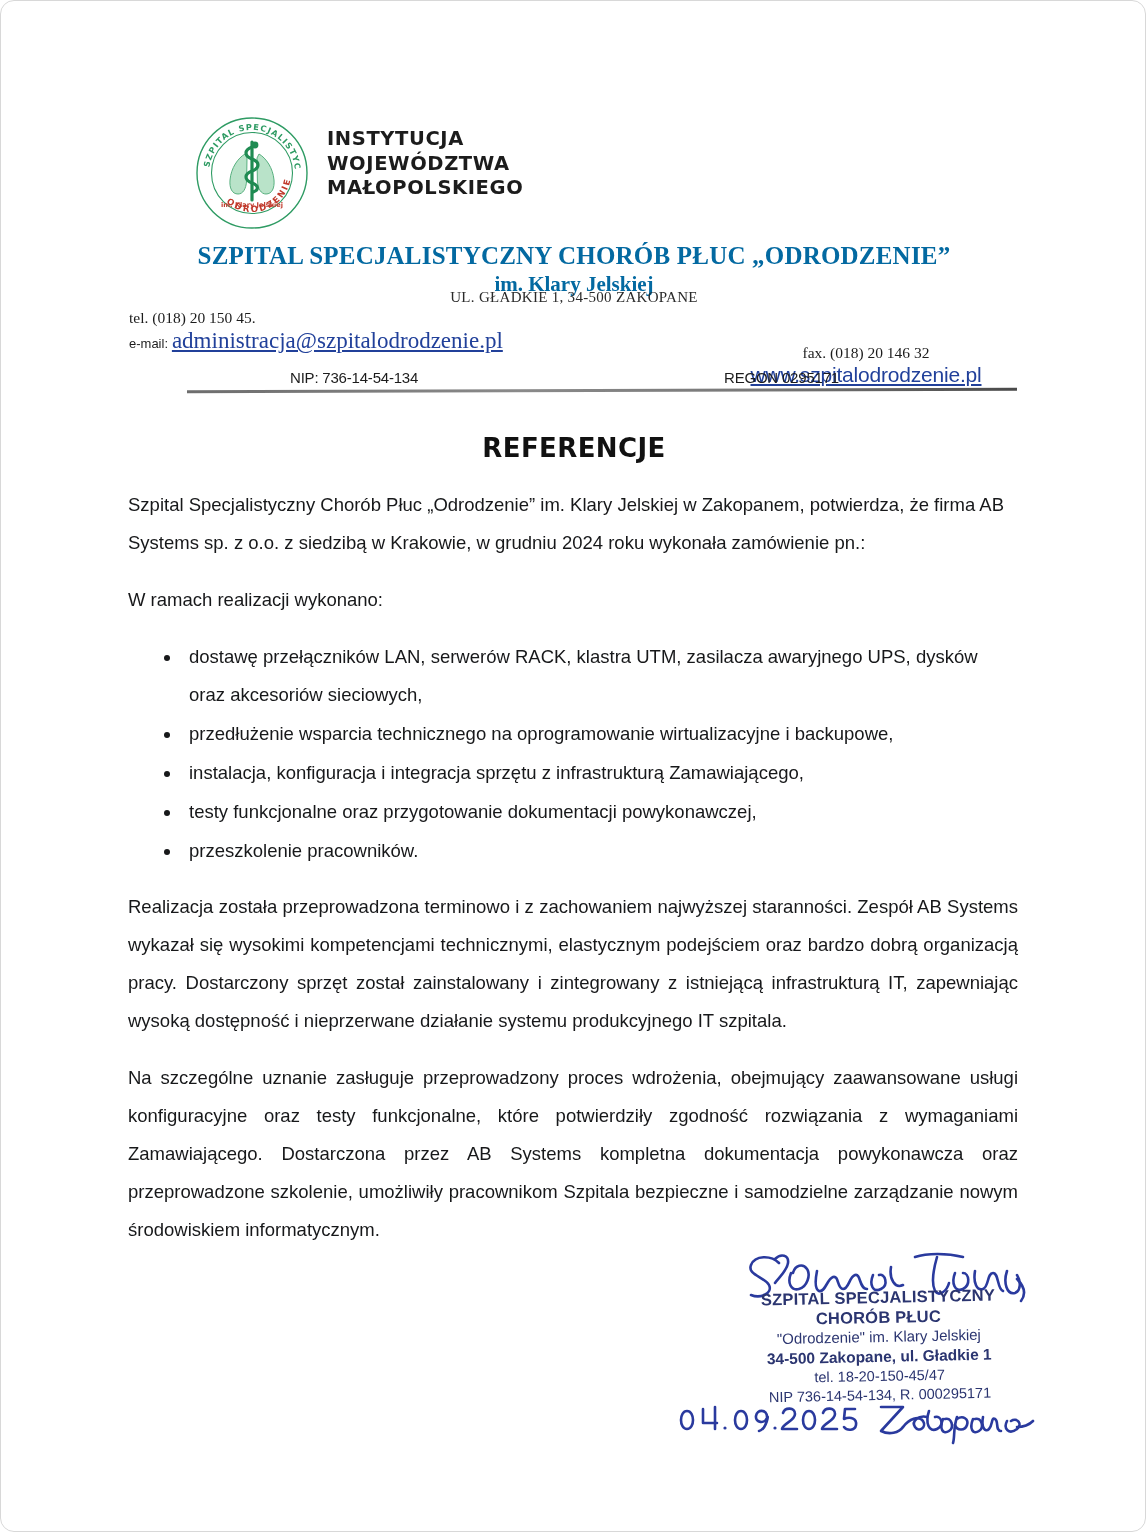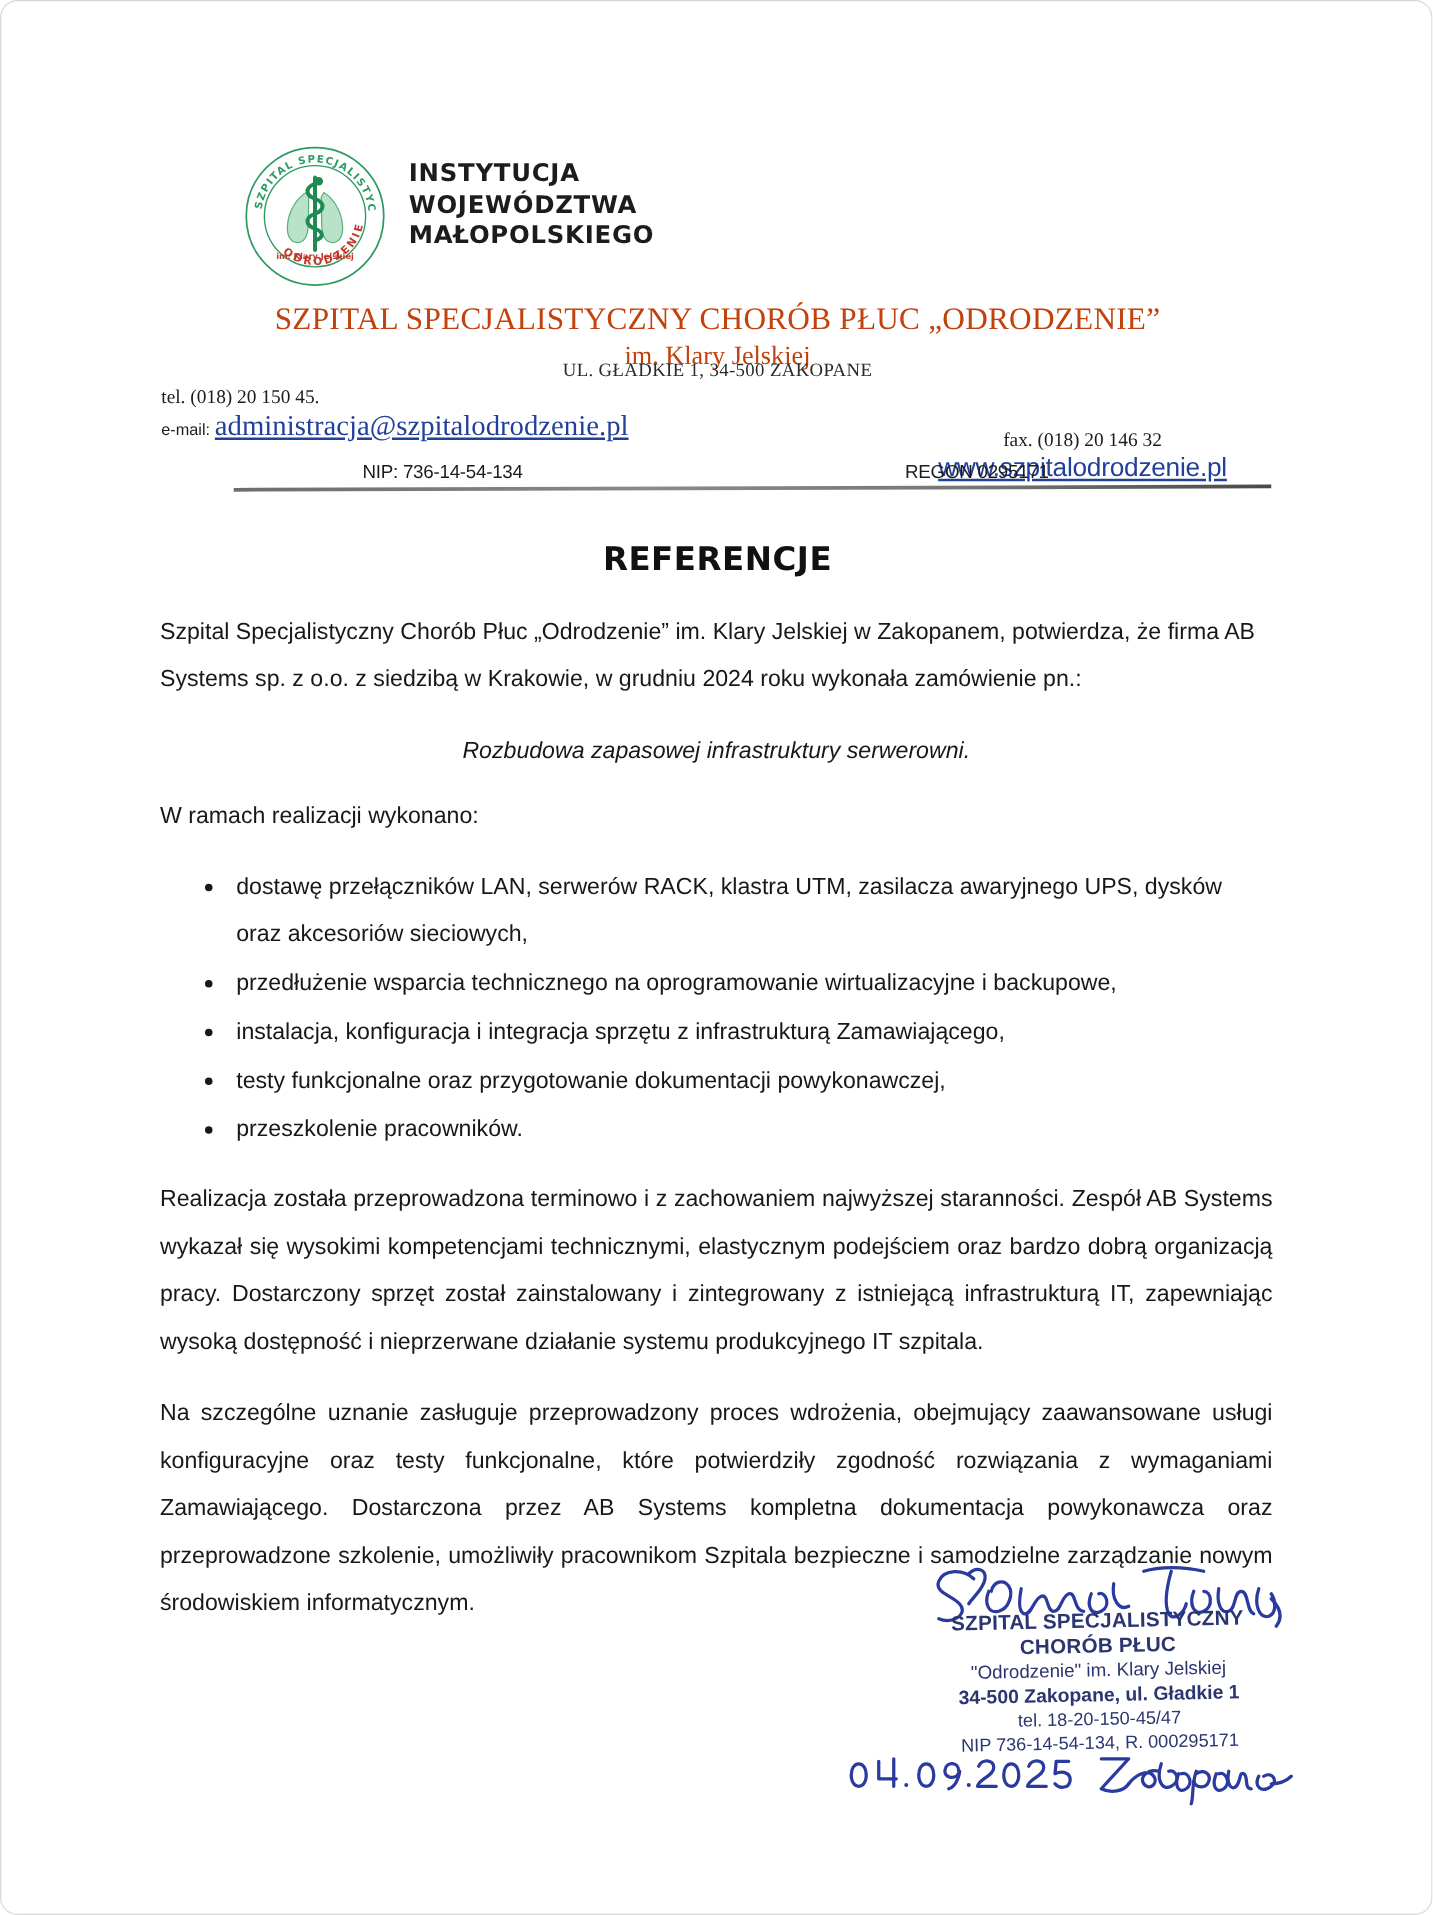--- a/index.html
+++ b/index.html
@@ -72,22 +72,22 @@
   }
 
   
   .org-name {
     position: absolute;
     top: 240px;
     left: 0;
     width: 1146px;
     text-align: center;
     font-family: "Liberation Serif", serif;
-    font-weight: normal;
-    color: #c2410c;
+    font-weight: bold;
+    color: #0369a1;
   }
   .org-name .line1 {
     font-size: 25px;
     letter-spacing: 0.2px;
     line-height: 30px;
   }
   .org-name .line2 {
     font-size: 21px;
     line-height: 27px;
   }
@@ -375,21 +375,20 @@
   </div>
 
   <div class="header-rule"></div>
 
   <div class="doc-title">REFERENCJE</div>
 
   <div class="body-text">
 
     <p class="para">Szpital Specjalistyczny Chorób Płuc „Odrodzenie” im. Klary Jelskiej w Zakopanem, potwierdza, że firma AB Systems sp. z o.o. z siedzibą w Krakowie, w grudniu 2024 roku wykonała zamówienie pn.:</p>
 
-    <p class="para centered-italic">Rozbudowa zapasowej infrastruktury serwerowni.</p>
 
     <p class="para">W ramach realizacji wykonano:</p>
 
     <ul class="bullets">
       <li>dostawę przełączników LAN, serwerów RACK, klastra UTM, zasilacza awaryjnego UPS, dysków oraz akcesoriów sieciowych,</li>
       <li>przedłużenie wsparcia technicznego na oprogramowanie wirtualizacyjne i backupowe,</li>
       <li>instalacja, konfiguracja i integracja sprzętu z infrastrukturą Zamawiającego,</li>
       <li>testy funkcjonalne oraz przygotowanie dokumentacji powykonawczej,</li>
       <li>przeszkolenie pracowników.</li>
     </ul>

